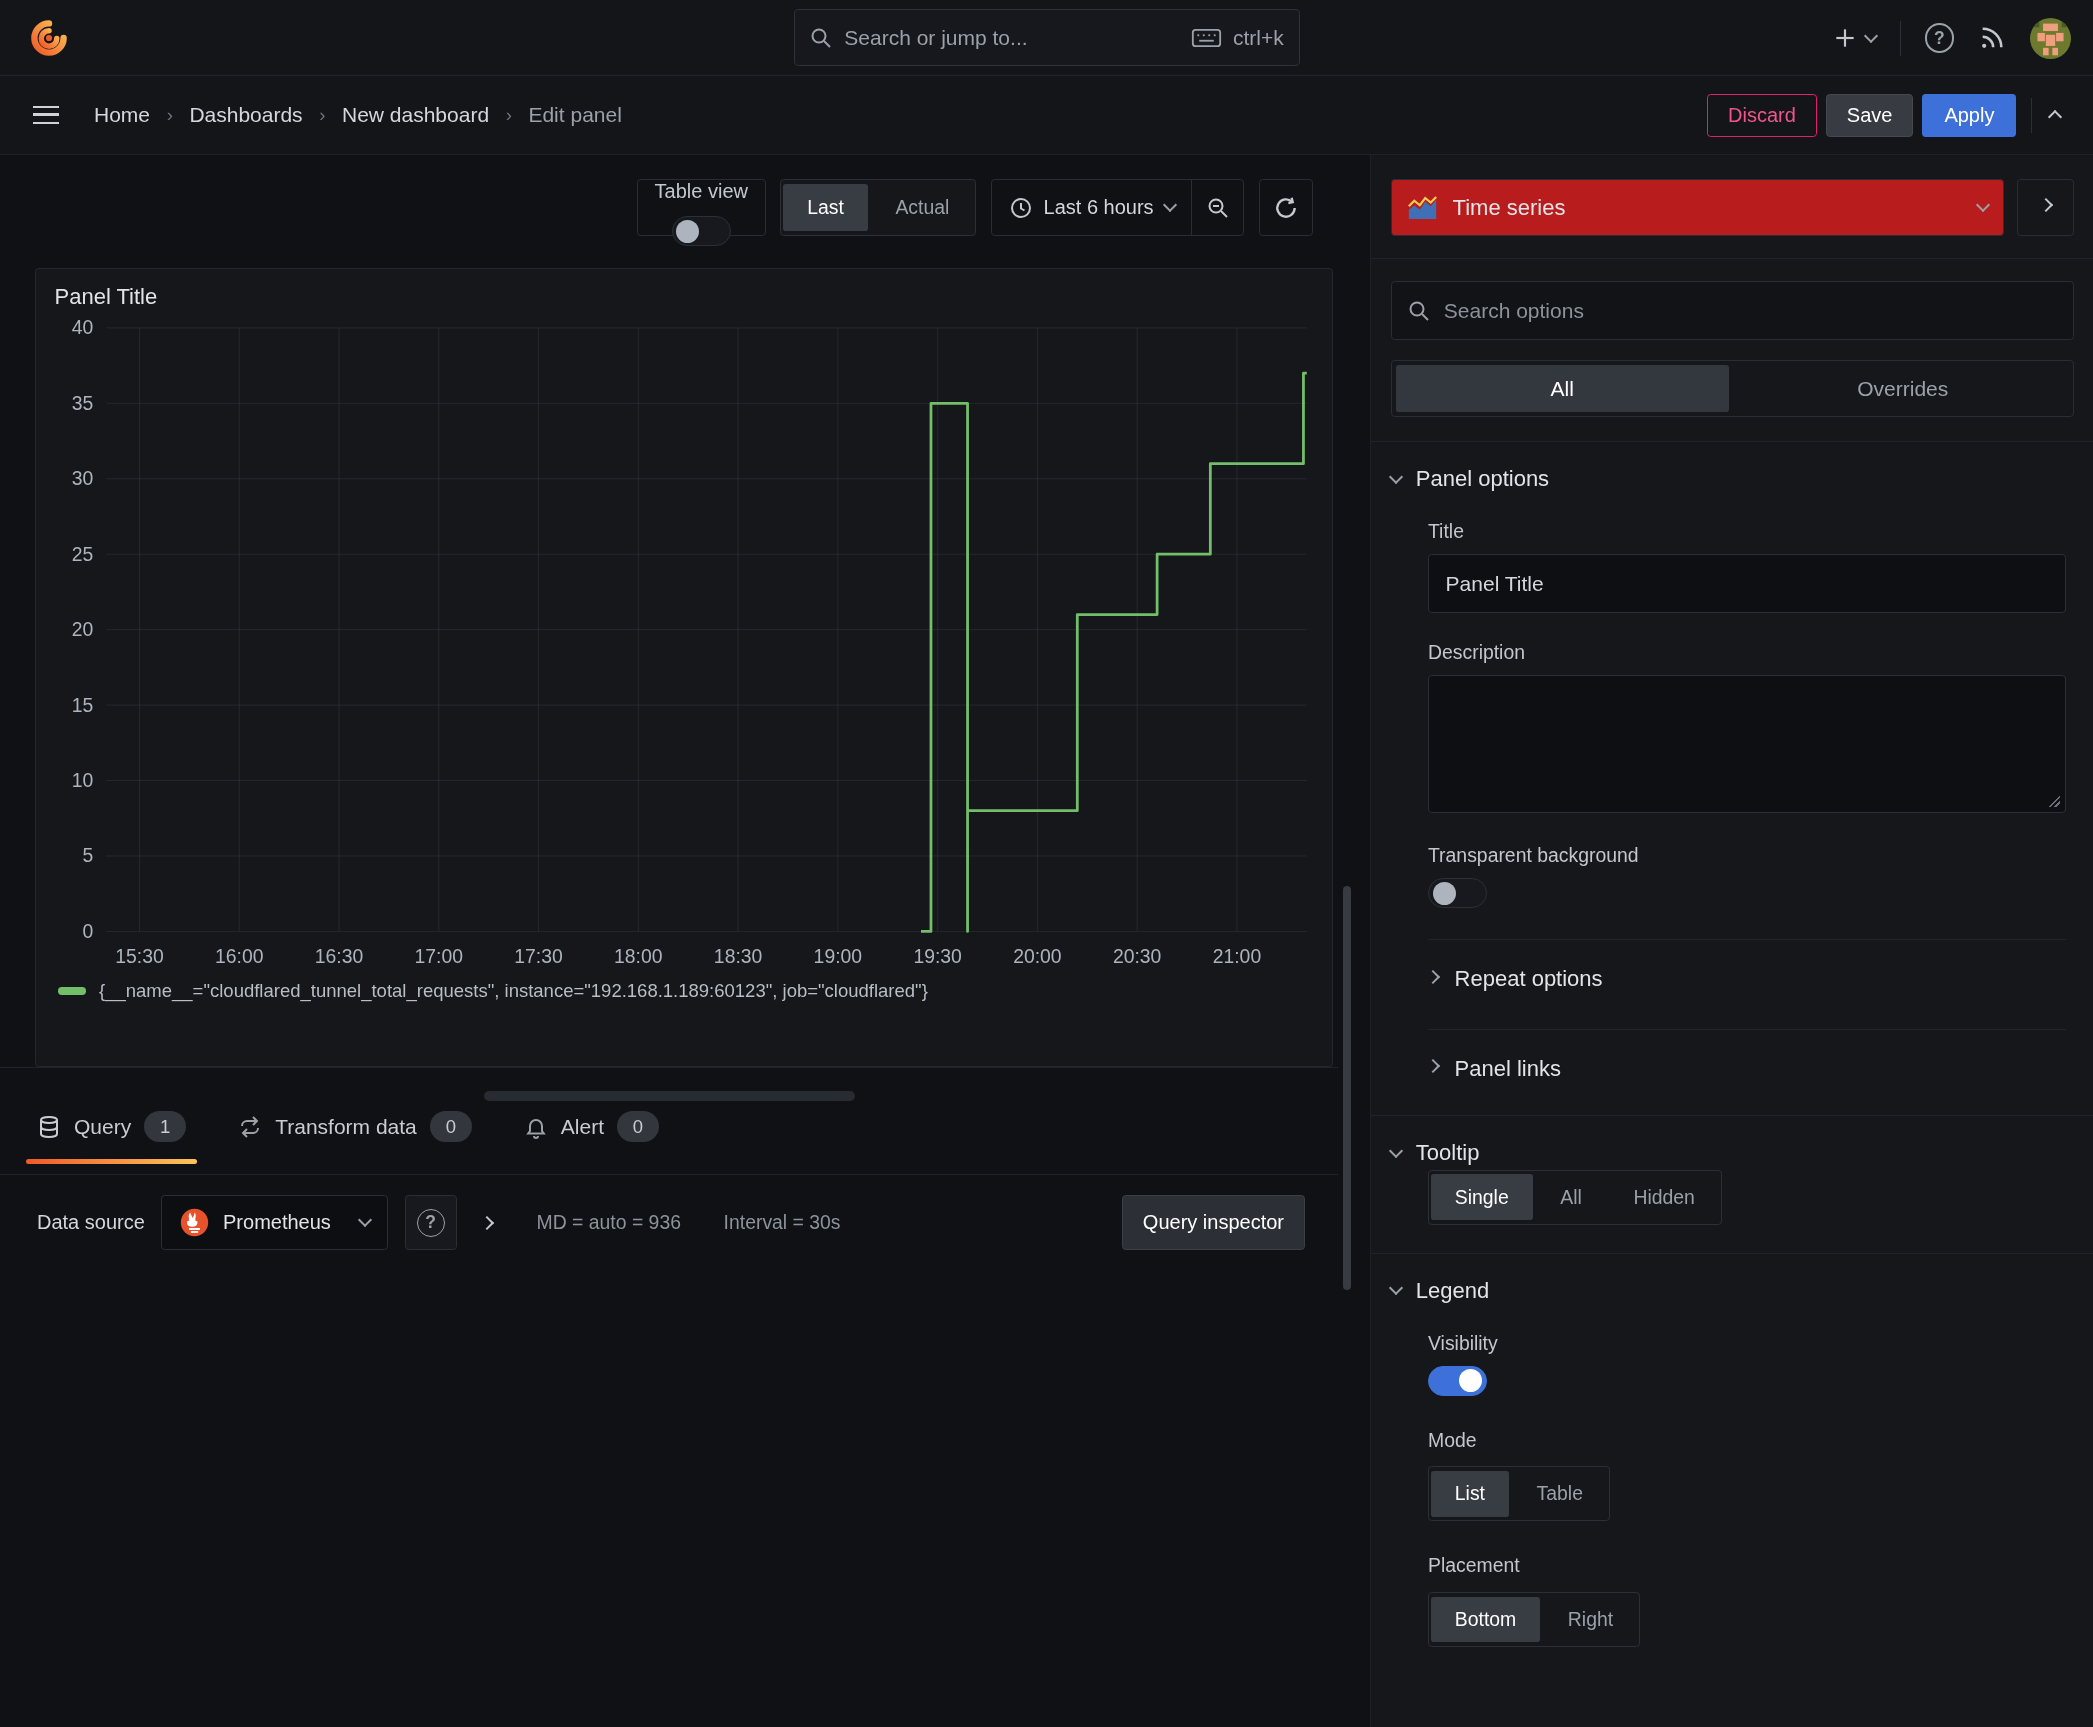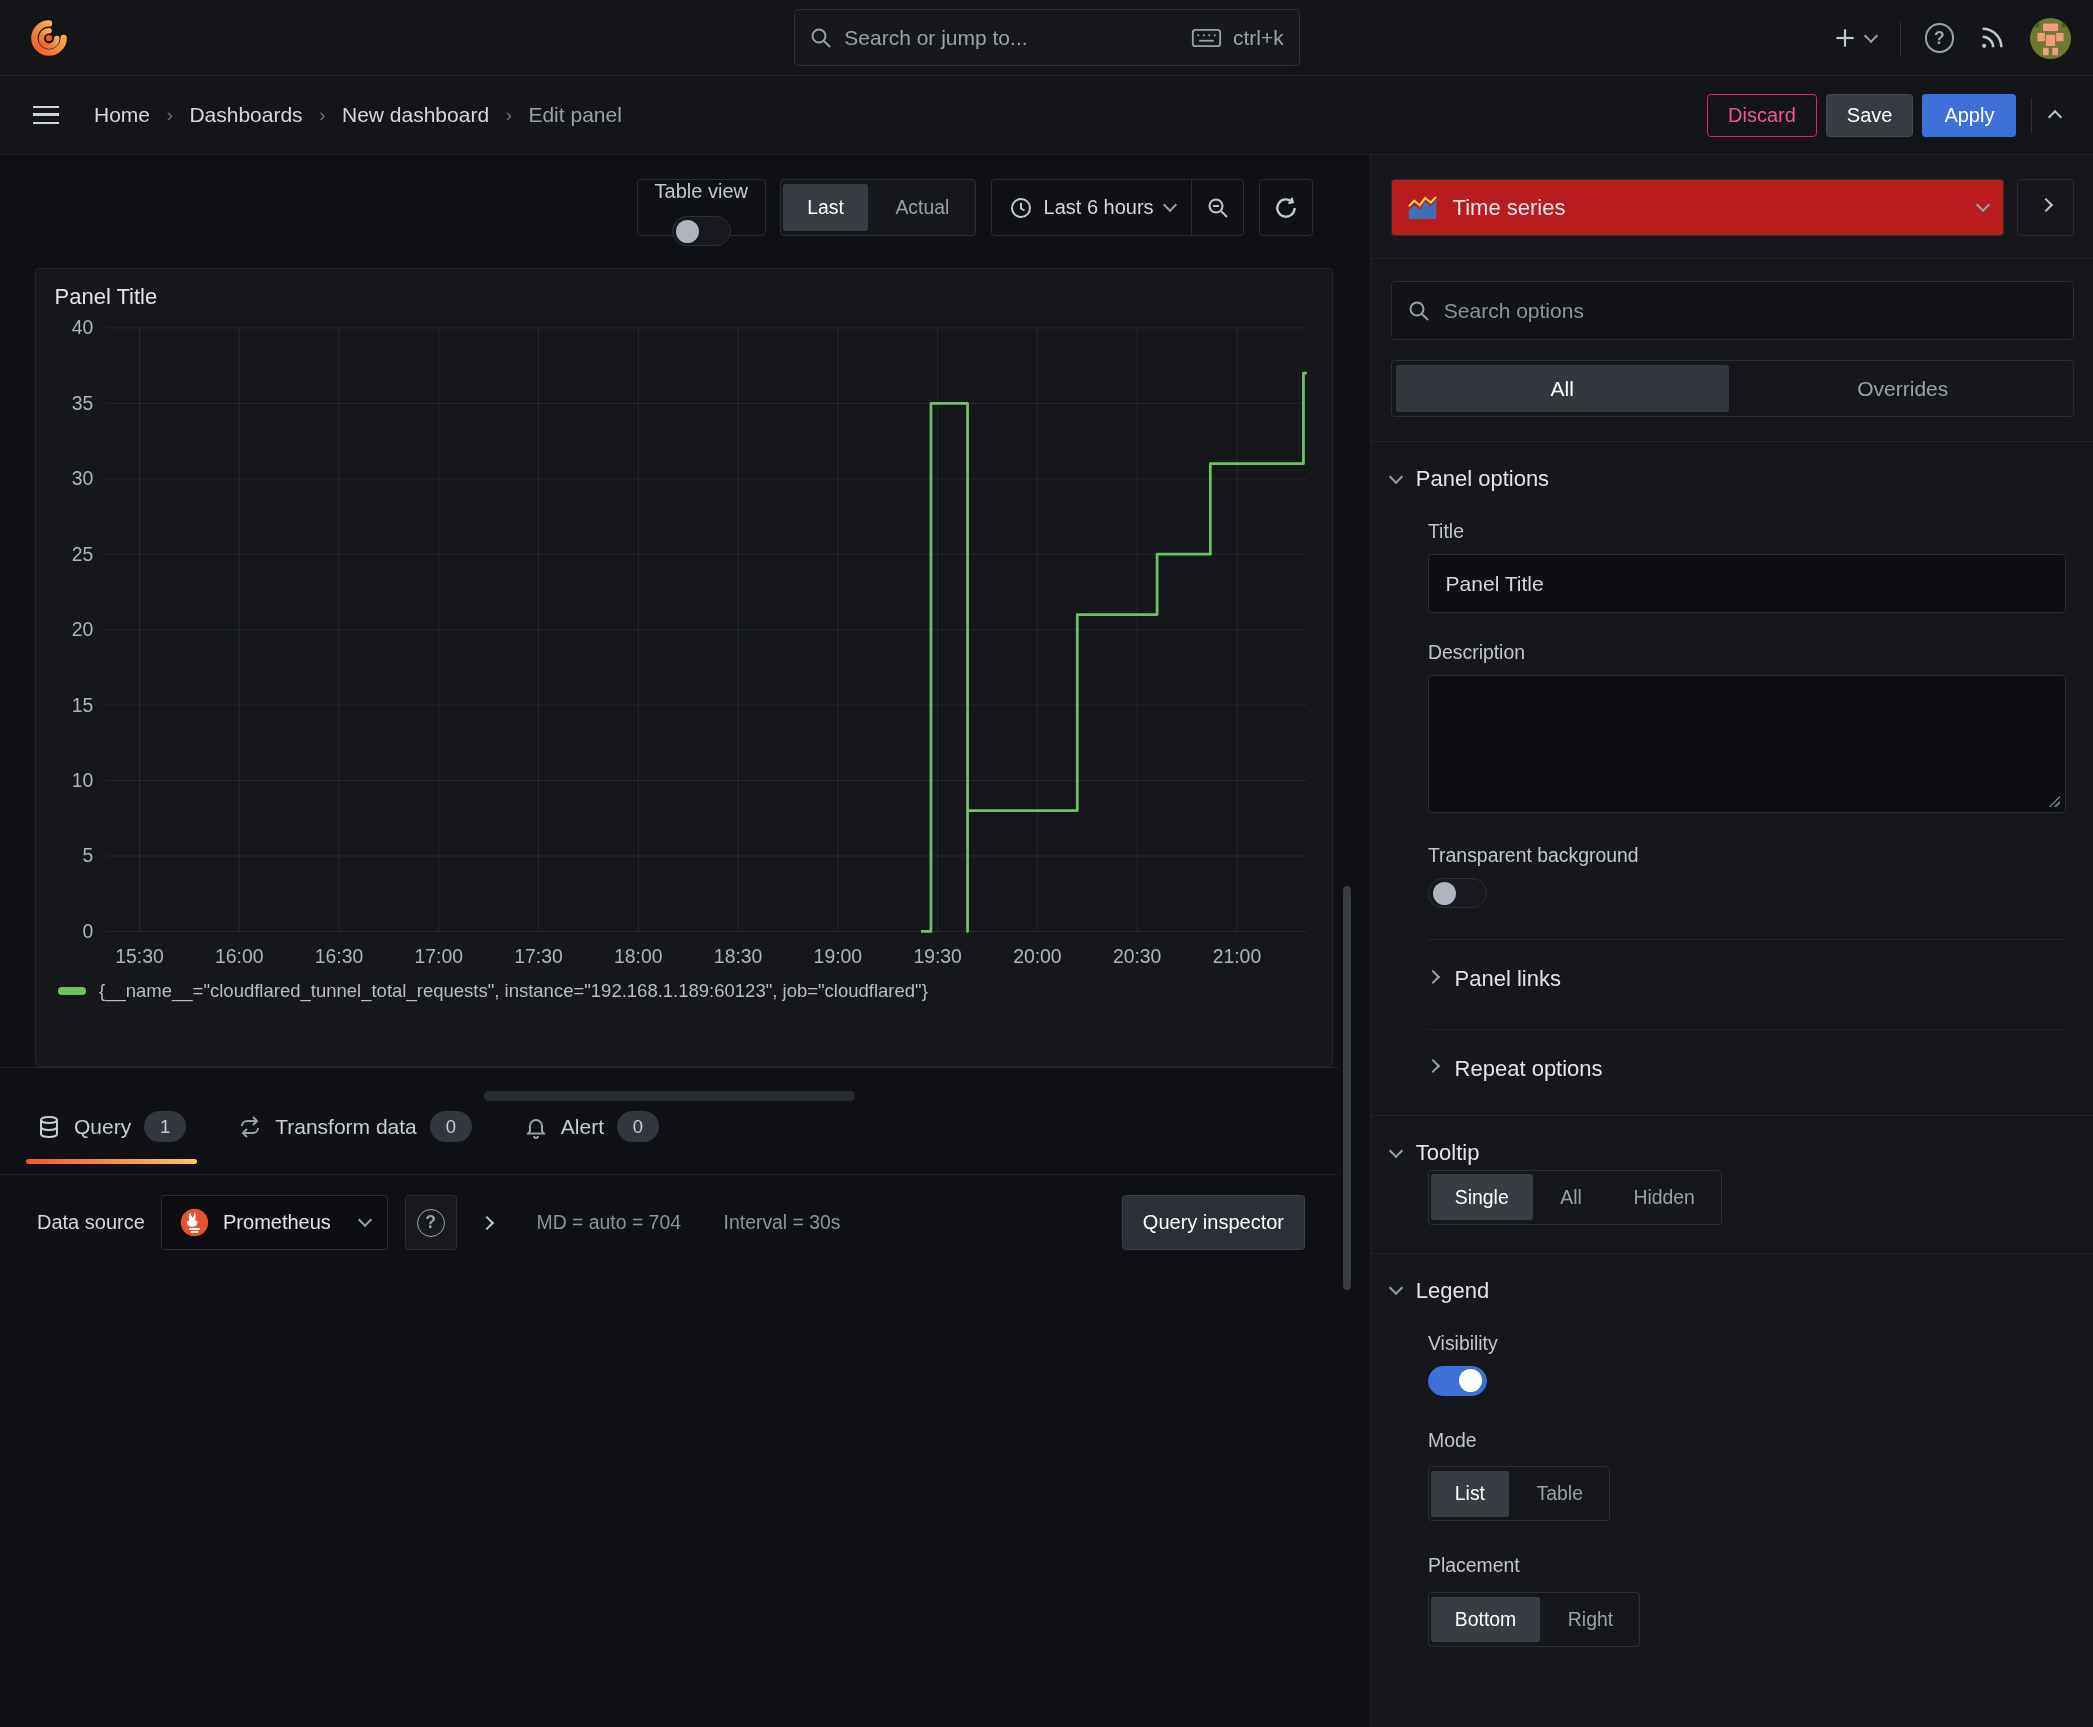--- a/index.html
+++ b/index.html
@@ -323,21 +323,21 @@
           <rect x="11" y="23" width="12" height="2.2" fill="#fff"></rect>
             <rect x="13" y="26.4" width="8" height="2" fill="#fff"></rect>
         </svg>
         <span>Prometheus</span>
         <i class="chev" style="color:#9ba1a9;margin-left:16.6px;"></i>
       </span>
       <span class="help-btn">
           <span class="qcircle" style="width:28px;height:28px;border-width:1.8px;">?</span>
         </span>
       <i class="chev right" style="color:#c3c8ce;margin:0 5.5px 0 9.2px;"></i>
-      <span class="ds-meta" style="margin-left:22px;">MD = auto = 704</span>
+      <span class="ds-meta" style="margin-left:22px;">MD = auto = 936</span>
       <span class="ds-meta" style="margin-left:26px;">Interval = 30s</span>
       <span class="btn btn-inspector">Query inspector</span>
     </div>
 
   </div>
 </div>
 
 <div class="scrollbar"></div>
 
 <div class="sidebar">
@@ -382,25 +382,25 @@
       <div class="side-textarea">
           <span class="resize-grip"></span>
         </div>
       <div class="side-label" style="margin-top:31px;">Transparent background</div>
       <div class="toggle">
           <div class="knob"></div>
         </div>
 
       <div class="sub-collapse">
         <i class="chev right"></i>
-        <span>Panel links</span>
+        <span>Repeat options</span>
       </div>
       <div class="sub-collapse">
         <i class="chev right"></i>
-        <span>Repeat options</span>
+        <span>Panel links</span>
       </div>
     </div>
   </div>
 
   <div class="side-section">
     <div class="sec-header">
       <i class="chev" style="color:#9ba1a9;"></i>
       <span>Tooltip</span>
     </div>
     <div class="sec-body">

